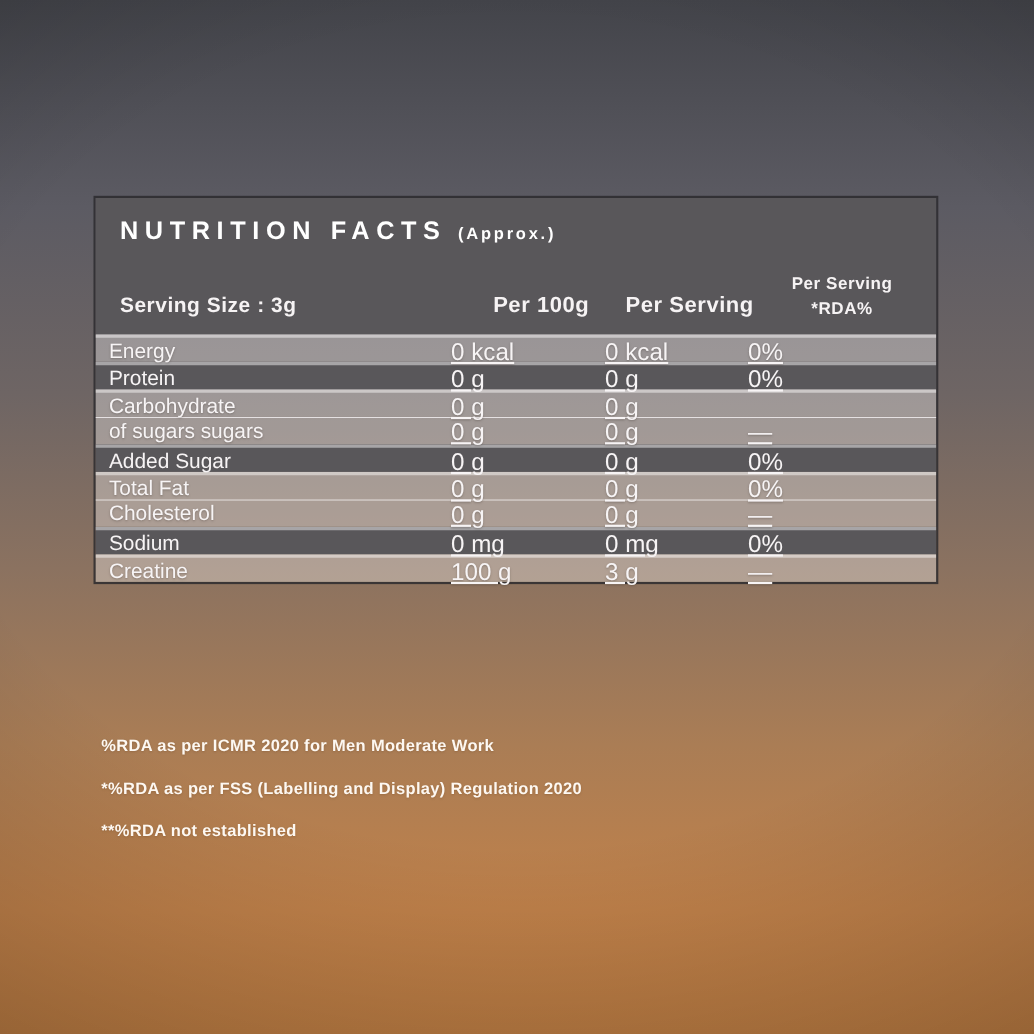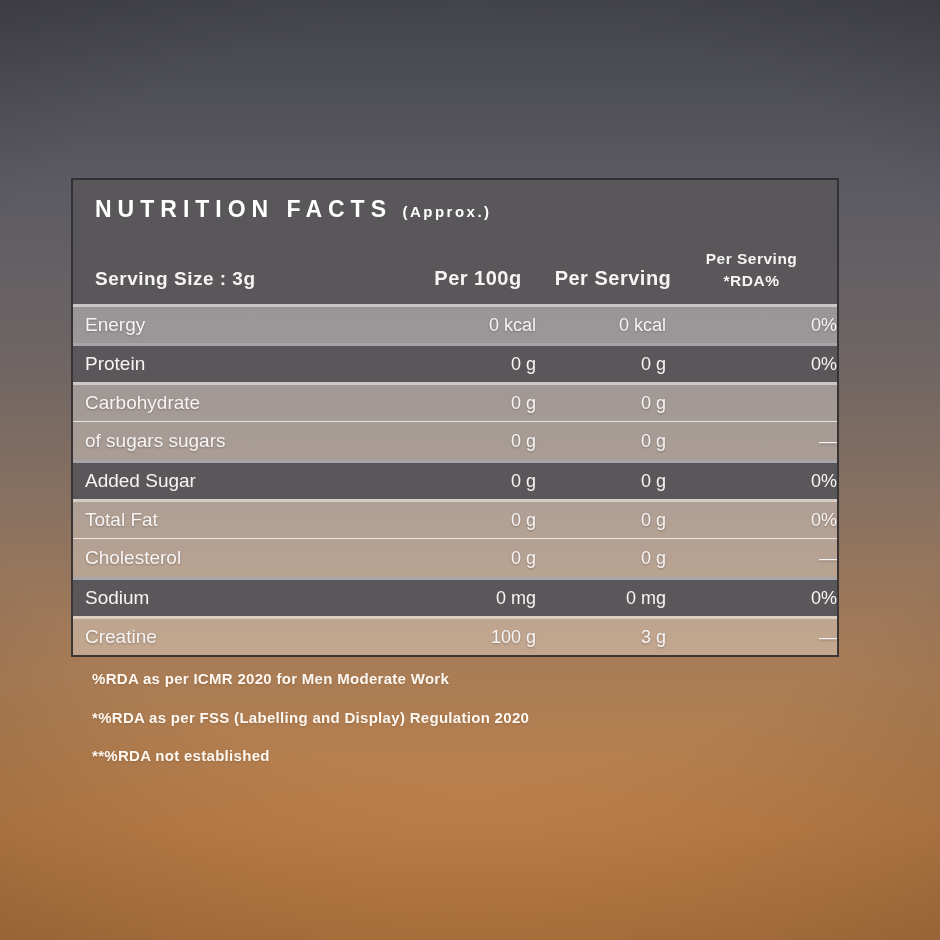--- a/index.html
+++ b/index.html
@@ -12,21 +12,21 @@
     position: absolute; inset: 0;
     background:
       radial-gradient(130% 95% at 50% 42%, rgba(0,0,0,0) 42%, rgba(0,0,0,0.20) 72%, rgba(0,0,0,0.46) 100%),
       linear-gradient(180deg,
         #43444a 0%, #5c5b63 20%, #6e6564 38%,
         #8b7260 55%, #aa7d55 72%, #c0814a 88%, #bd7d43 100%);
   }
 
   
   .panel {
-    position: absolute; left: 71px; top: 178px; width: 768px;
+    position: absolute; left: 85px; top: 178px; width: 768px;
     border: 2px solid rgba(43,42,46,0.85);
     box-sizing: border-box;
     color: #f6f3f4;
   }
   .panel-header {
     background: #59575a;
     padding: 16px 12px 10px 12px;
   }
   .title-row { padding-left: 10px; white-space: nowrap; }
   .title {
@@ -54,31 +54,31 @@
   }
   .col-head.two-line { font-size: 15.5px; line-height: 22px; padding-bottom: 2px; }
   .col-head.two-line span { display: block; }
 
   
   .rows { }
   .row {
     display: grid;
     grid-template-columns: 323px 140px 130px 1fr;
     align-items: center;
-    height: 39px; box-sizing: border-box;
+    height: 25px; box-sizing: border-box;
     border-top: 3px solid rgba(252,250,251,0.48);
     text-shadow: 0 1px 2px rgba(55,45,40,0.35);
   }
   .row.sub { border-top: 1px solid rgba(252,250,251,0.75); }
   .row.light { background: rgba(255,255,255,0.33); }
   .row.dark  { background: #59575a; text-shadow: none; }
   .cell.label {
     padding-left: 12px; font-size: 19px; color: #f7f4f5; white-space: nowrap;
   }
-  .cell.val { text-align: right; font-size: 18px; color: #f7f4f5; }
+  .cell.val { text-align: left; font-size: 22px; color: #f7f4f5; text-decoration: underline; }
 
   
   .footnotes {
     position: absolute; left: 92px; top: 660px; right: 40px;
     color: #fdf8f2;
     font-size: 15px; font-weight: bold; letter-spacing: 0.3px;
     line-height: 38.5px;
     text-shadow: 0 1px 2px rgba(90,55,25,0.25);
   }
   .footnotes div { white-space: nowrap; }

